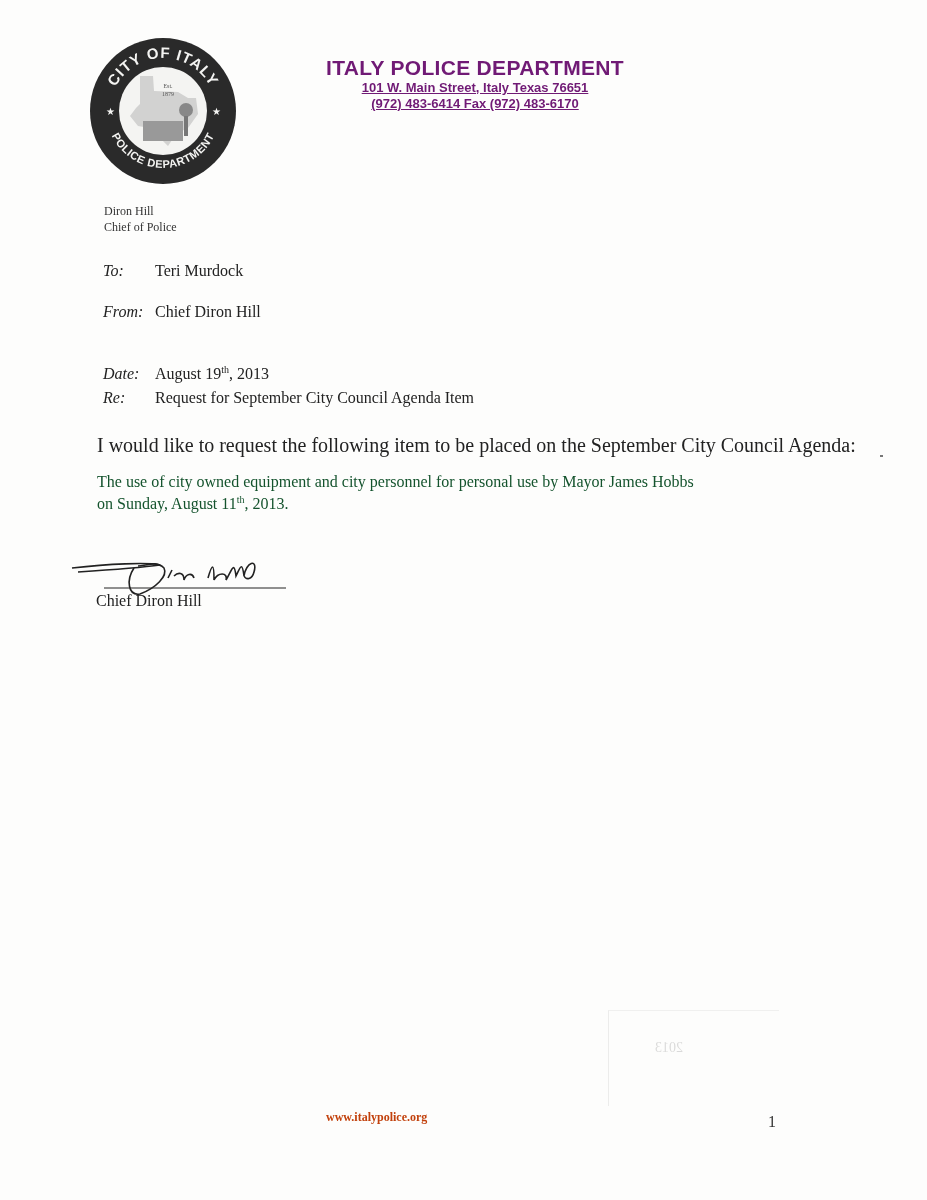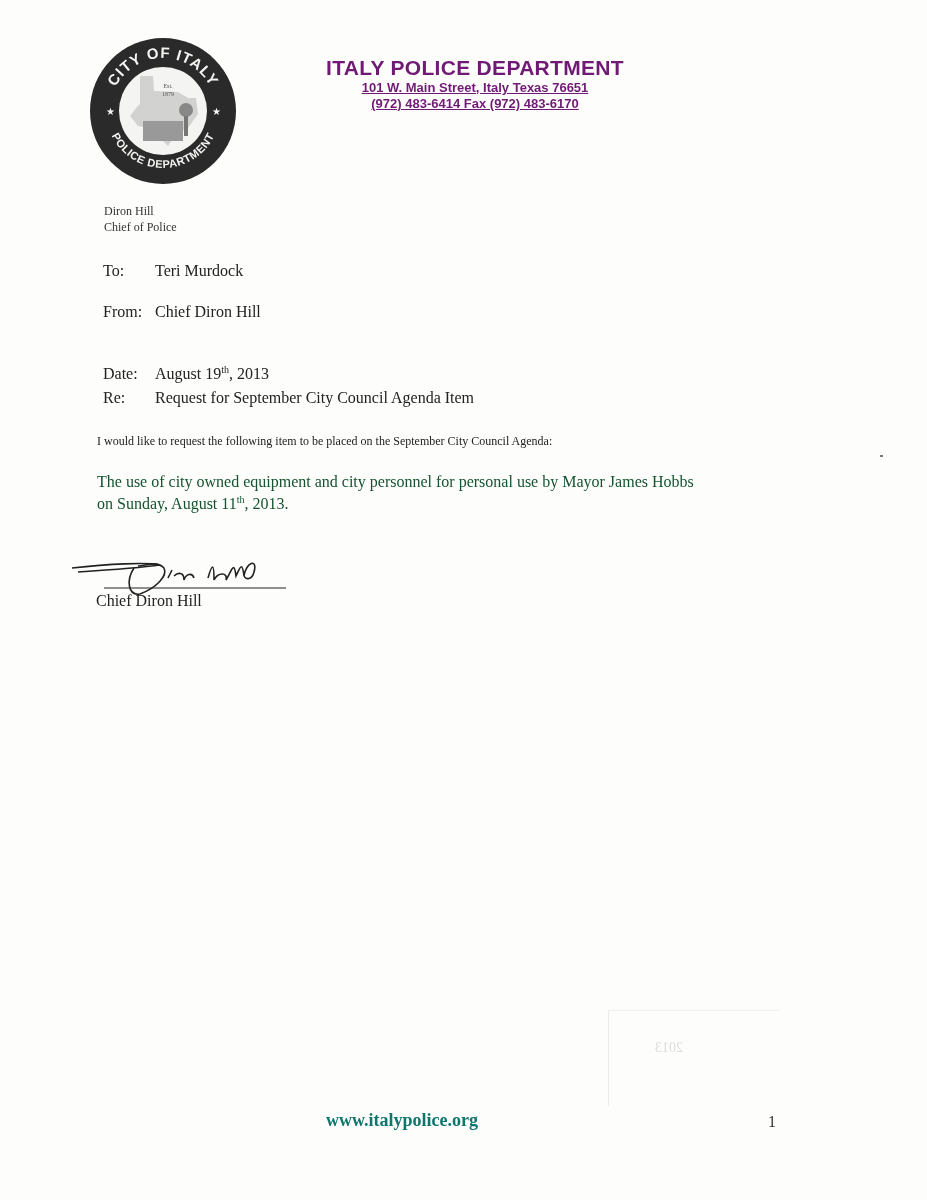--- a/index.html
+++ b/index.html
@@ -3,26 +3,26 @@
 <meta charset="utf-8">
 <style>
   html,body{margin:0;padding:0;}
   body{width:927px;height:1200px;background:#fdfdfc;position:relative;overflow:hidden;font-family:"Liberation Serif",serif;color:#222;}
   .seal{position:absolute;left:88px;top:36px;width:150px;height:150px;}
   .hdr{position:absolute;left:300px;top:56px;width:350px;text-align:center;font-family:"Liberation Sans",sans-serif;color:#701a75;}
   .hdr .t1{font-size:21px;font-weight:bold;letter-spacing:0.3px;}
   .hdr .t2,.hdr .t3{font-size:13px;font-weight:bold;line-height:16px;text-decoration:underline;}
   .sig-block{position:absolute;left:104px;top:203px;font-size:12px;line-height:16px;color:#333;}
   .field{position:absolute;left:103px;font-size:16px;color:#222;}
-  .field .lbl{display:inline-block;width:52px;}
-  .body-p{position:absolute;left:97px;top:434px;font-size:12px;color:#222;}
+  .field .lbl{display:inline-block;width:52px;font-style:italic;}
+  .body-p{position:absolute;left:97px;top:434px;font-size:20px;color:#222;}
   .item{position:absolute;left:97px;top:473px;font-size:16px;line-height:18px;color:#14532d;width:700px;}
   .sigimg{position:absolute;left:68px;top:550px;width:230px;height:50px;}
   .signame{position:absolute;left:96px;top:592px;font-size:16px;color:#222;}
-  .footer-url{position:absolute;left:326px;top:1110px;font-size:18px;color:#0f766e;font-weight:bold;font-family:"Liberation Serif",serif;}
+  .footer-url{position:absolute;left:326px;top:1110px;font-size:12px;color:#c2410c;font-weight:bold;font-family:"Liberation Serif",serif;}
   .page-num{position:absolute;left:768px;top:1113px;font-size:16px;color:#333;}
   .stamp{position:absolute;left:600px;top:1000px;width:190px;height:110px;opacity:0.25;}
   .stamp .box{position:absolute;left:8px;top:10px;width:170px;height:95px;border-left:1px solid #bbb;border-top:1px solid #ccc;}
   .stamp .txt{position:absolute;left:55px;top:40px;font-size:14px;color:#777;transform:scaleX(-1);}
   .dot{position:absolute;left:880px;top:455px;width:3px;height:2px;background:#777;}
 </style>
 </head>
 <body>
 
 <div class="seal">

